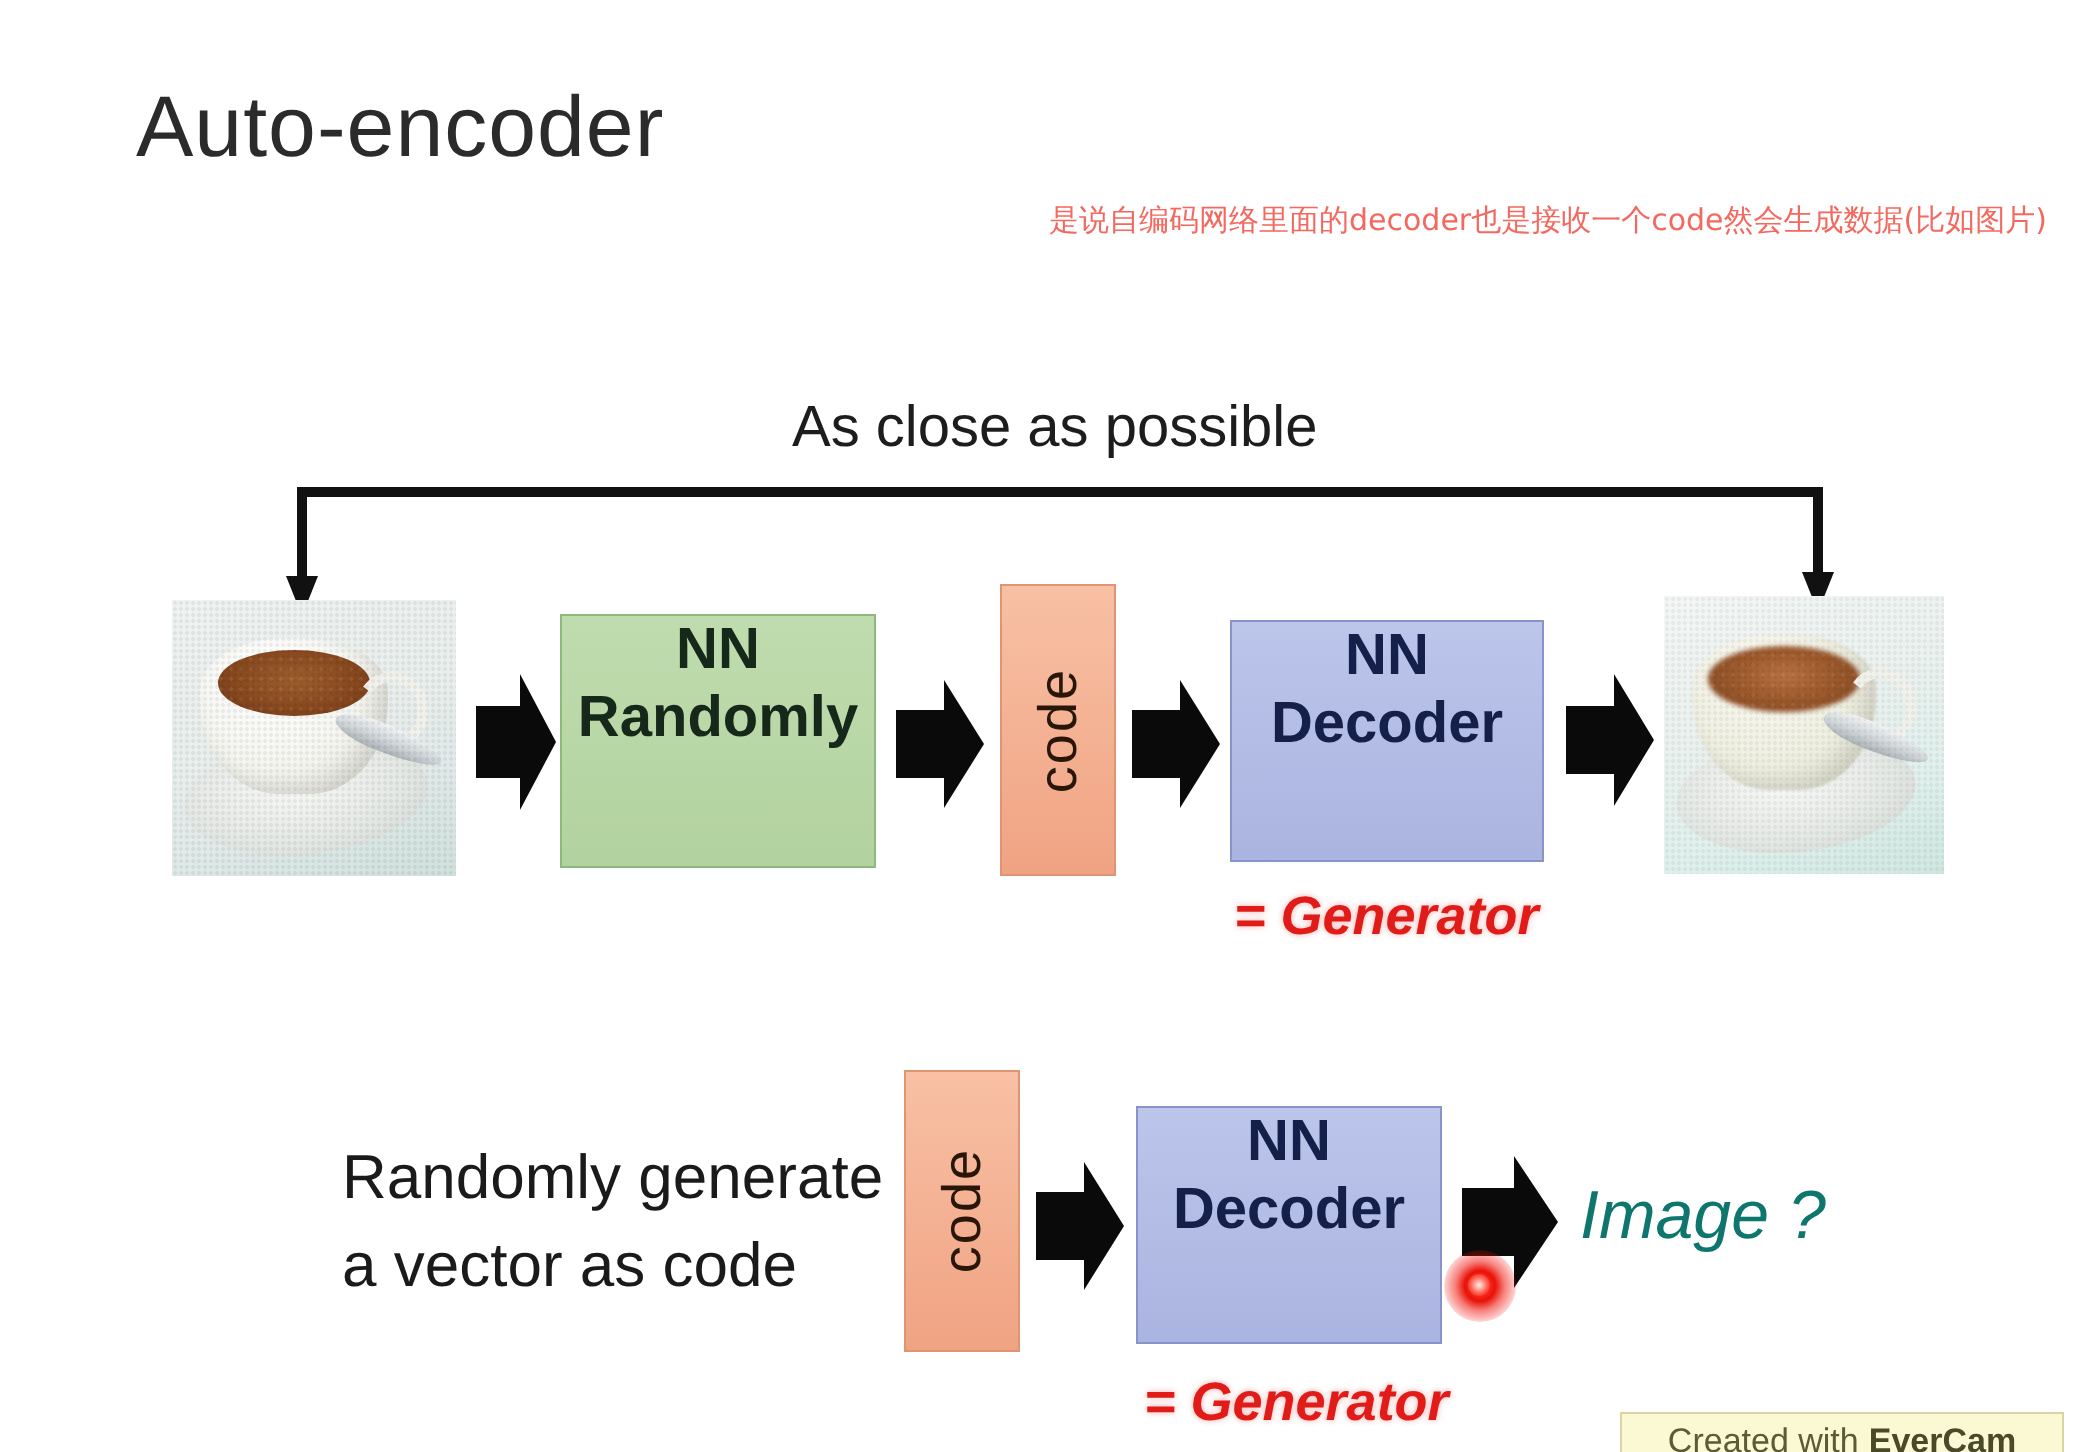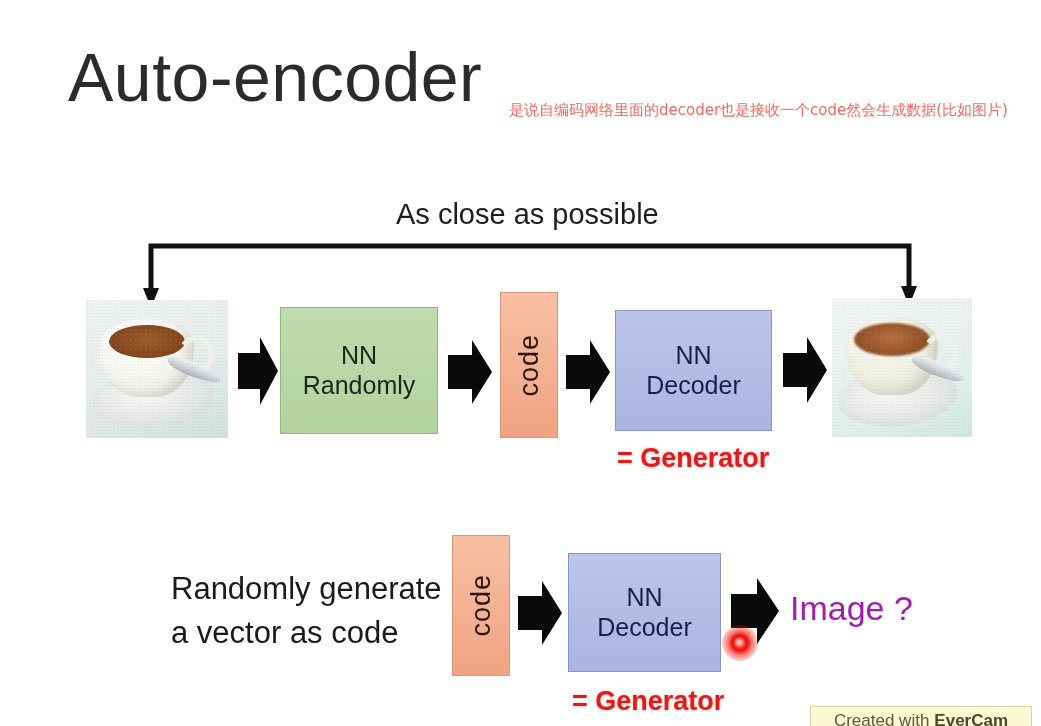--- a/index.html
+++ b/index.html
@@ -16,40 +16,40 @@
     height: 726px;
     background: #ffffff;
     overflow: hidden;
   }
 
   
   #title {
     position: absolute;
     left: 68px;
     top: 42px;
-    font-size: 68px;
+    font-size: 43px;
     font-weight: 400;
     color: #2b2b2b;
     letter-spacing: 0.5px;
     line-height: 1.05;
     white-space: nowrap;
   }
 
   
   #annotation {
     position: absolute;
     left: 509px;
     top: 100px;
     width: 530px;
     font-size: 15px;
     line-height: 1.45;
     color: #f4695f;
     font-family: "DejaVu Sans", "Liberation Sans", sans-serif;
   }
-  #annotation .line { display: block; white-space: nowrap; }
+  #annotation .line { display: block; white-space: nowrap; text-align: center; }
 
   
   #close-label {
     position: absolute;
     left: 396px;
     top: 198px;
     font-size: 29px;
     font-weight: 400;
     color: #1d1d1d;
     white-space: nowrap;
@@ -130,27 +130,27 @@
       radial-gradient(rgba(255,255,255,0.08) 1px, transparent 1px);
     background-size: 3px 3px, 5px 5px;
     background-position: 0 0, 2px 2px;
   }
   #photo-output .grain { opacity: 0.85; }
 
   
   .nbox {
     position: absolute;
     display: flex;
-    align-items: center;
     justify-content: center;
     text-align: center;
-    font-size: 25px;
+    font-size: 29px;
     line-height: 1.18;
     color: #1a1a2e;
     box-sizing: border-box;
+    font-weight: bold;
   }
   #box-encoder {
     left: 280px; top: 307px; width: 158px; height: 127px;
     background: linear-gradient(180deg,#bfdcae 0%,#b2d29f 100%);
     border: 1px solid #8fb87c;
     color: #16281a;
   }
   #box-decoder-top {
     left: 615px; top: 310px; width: 157px; height: 121px;
     background: linear-gradient(180deg,#bcc5ea 0%,#aab4e0 100%);
@@ -190,20 +190,21 @@
   }
 
   
   .gen-label {
     position: absolute;
     font-size: 27px;
     font-weight: bold;
     color: #e01b18;
     white-space: nowrap;
     text-shadow: 0 0 3px rgba(224,27,24,0.35);
+    font-style: italic;
   }
   #gen-top    { left: 617px; top: 443px; }
   #gen-bottom { left: 572px; top: 686px; }
 
   
   #randomly {
     position: absolute;
     left: 135px;
     top: 567px;
     font-size: 31px;
@@ -212,22 +213,23 @@
     white-space: nowrap;
   }
   #randomly .line { display: block; margin-left: 36px; }
 
   
   #image-q {
     position: absolute;
     left: 790px;
     top: 589px;
     font-size: 34px;
-    color: #a21caf;
-    white-space: nowrap;
+    color: #0f766e;
+    white-space: nowrap;
+    font-style: italic;
   }
 
   
   #laser {
     position: absolute;
     left: 722px;
     top: 625px;
     width: 36px;
     height: 36px;
     border-radius: 50%;

